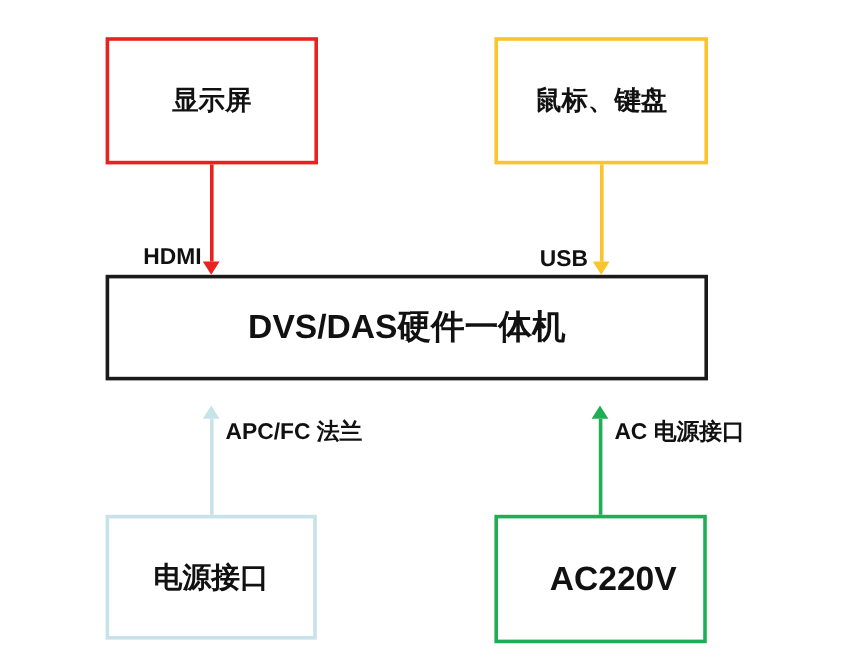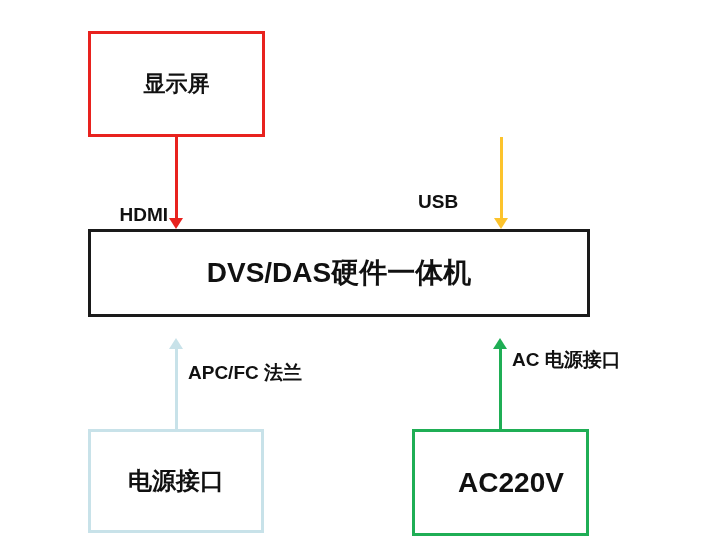--- a/index.html
+++ b/index.html
@@ -51,33 +51,36 @@
   .head-ac{left:493px;top:338px;border-bottom-color:var(--c-green);}
 
   .port-label{
     position:absolute;
     font-weight:bold;
     font-size:19px;
     white-space:nowrap;
     color:#111;
   }
   .label-hdmi  {left:98px; top:204px;width:70px; text-align:right;}
-  .label-usb   {left:418px;top:191px;width:72px; text-align:left;}
-  .label-flange{left:188px;top:360px;text-align:center;}
+  .label-usb   {left:418px;top:206px;width:72px; text-align:right;}
+  .label-flange{left:188px;top:347px;text-align:center;}
   .label-ac    {left:512px;top:347px;text-align:right;}
 </style>
 </head>
 <body>
 
 <div id="canvas">
 
   <div class="node node-display">
     <span>显示屏</span>
   </div>
 
+  <div class="node node-mouse-keyboard">
+    <span>鼠标、键盘</span>
+  </div>
 
   <div class="node node-host">
     <span>DVS/DAS硬件一体机</span>
   </div>
 
   <div class="node node-fiber">
     <span>电源接口</span>
   </div>
 
   <div class="node node-power">

